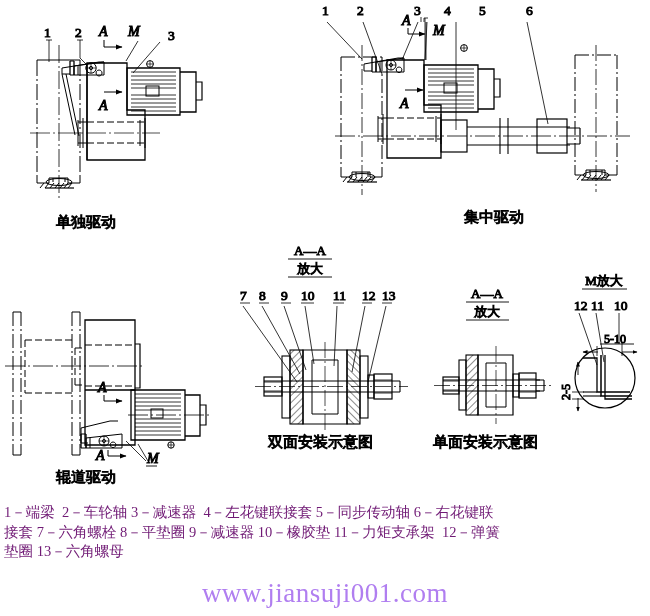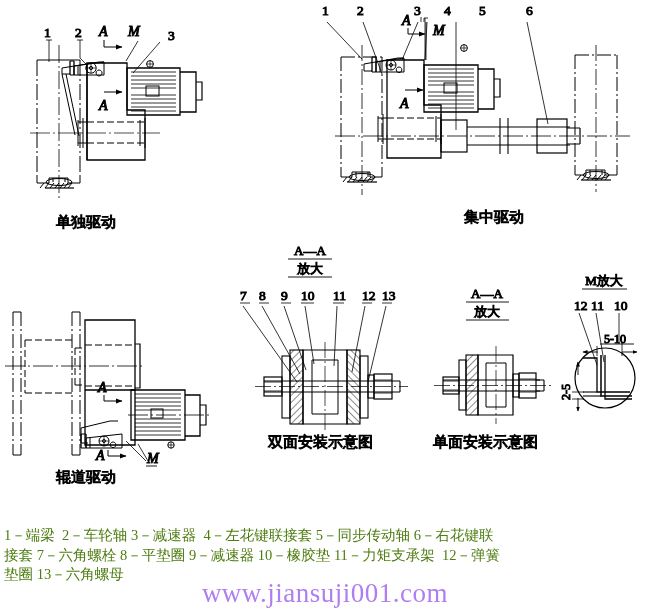--- a/index.html
+++ b/index.html
@@ -30,23 +30,22 @@
   }
   .legend {
     position: absolute;
     left: 4px;
     top: 503px;
     width: 642px;
     font-family: "Liberation Serif", "DejaVu Serif", serif;
     font-size: 14.5px;
     line-height: 19.5px;
     letter-spacing: 0px;
-    color: #4d7c0f;
+    color: #701a75;
     white-space: pre-wrap;
-    margin-top: 23px;
   }
   .watermark {
     position: absolute;
     left: 0;
     top: 578px;
     width: 650px;
     text-align: center;
     font-family: "Liberation Serif", "DejaVu Serif", serif;
     font-size: 27px;
     color: #b07ef0;

